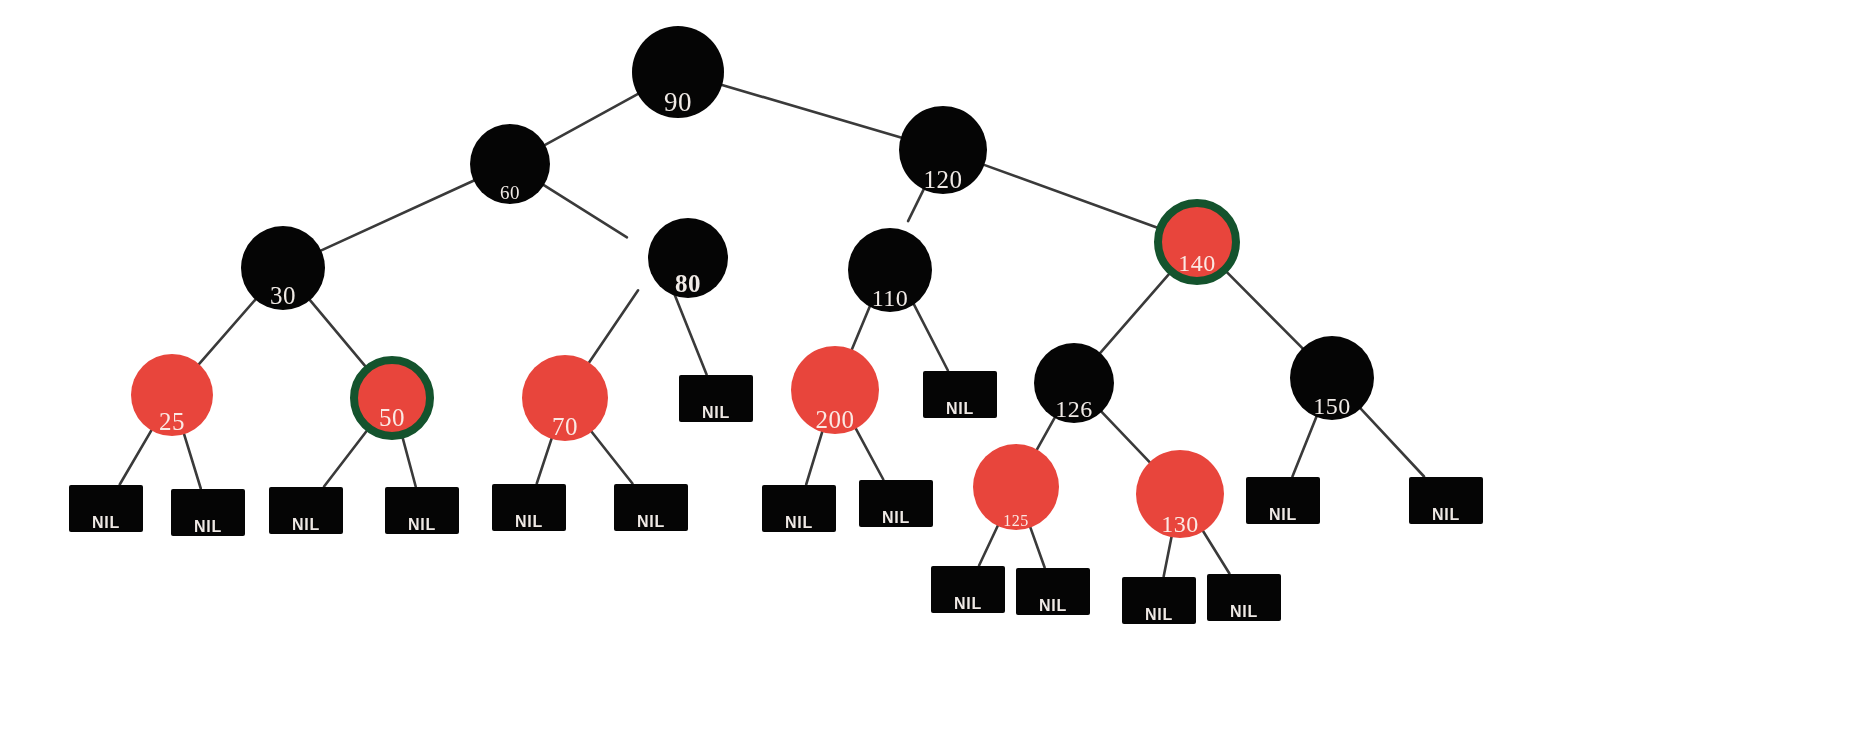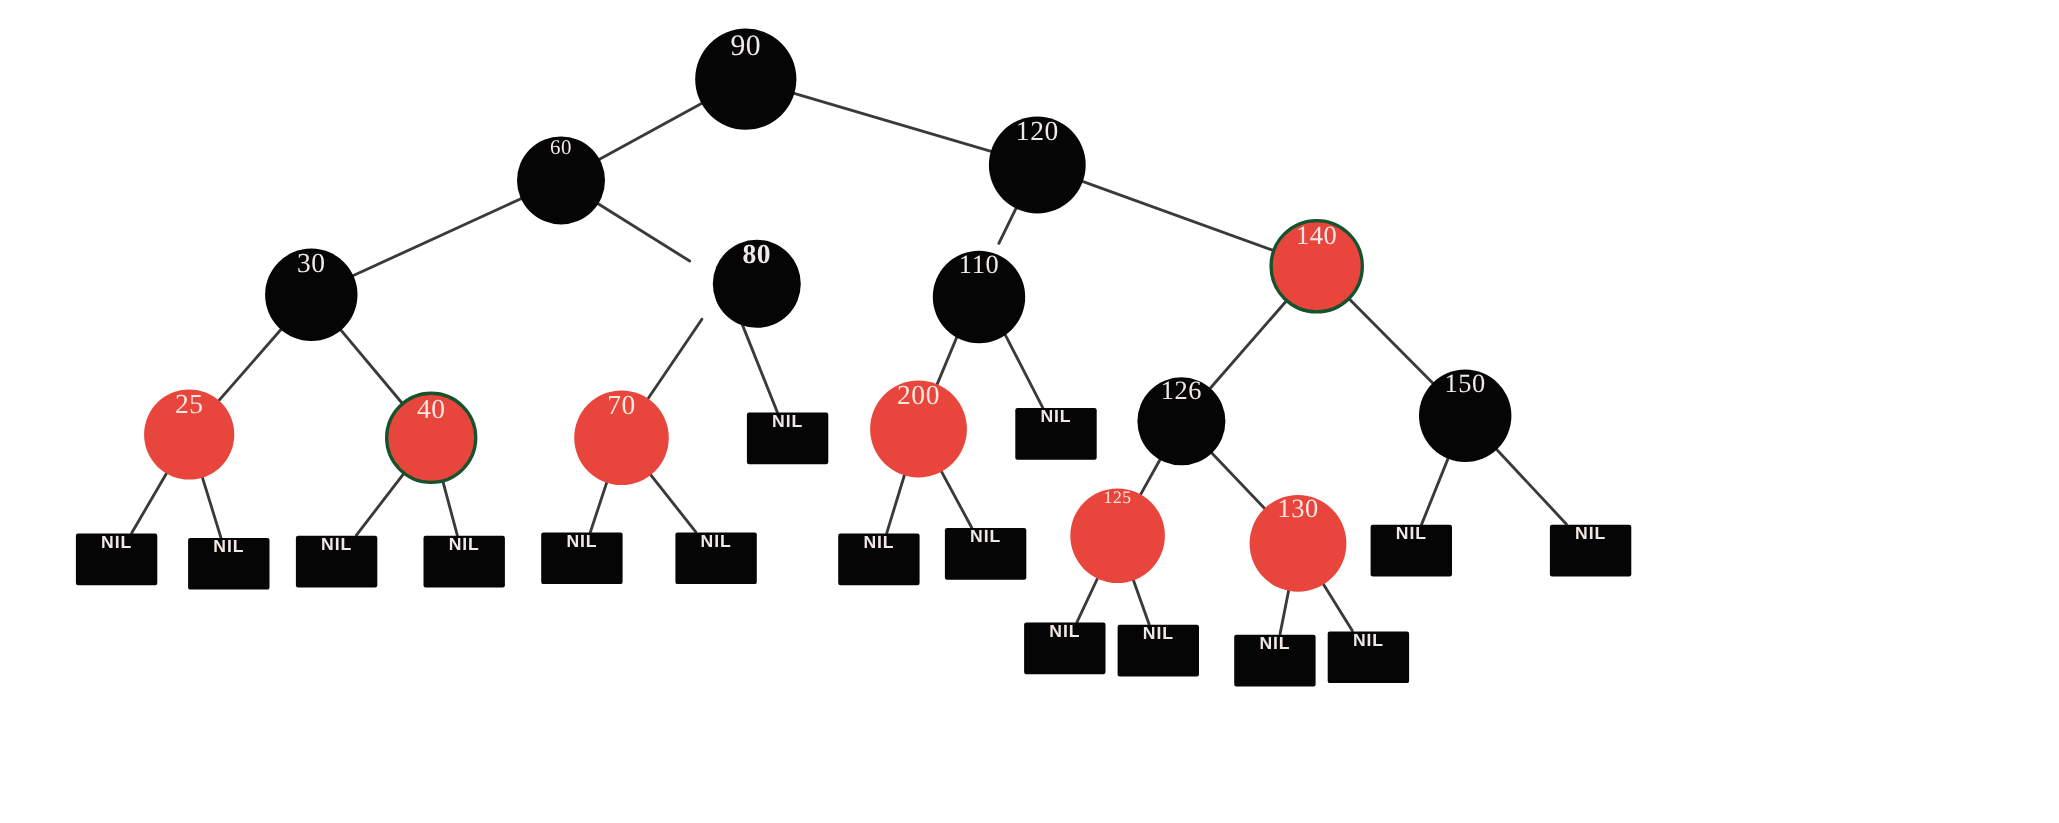--- a/index.html
+++ b/index.html
@@ -19,40 +19,40 @@
     position: absolute;
     left: 0;
     top: 0;
     width: 1872px;
     height: 748px;
     pointer-events: none;
   }
   .node {
     position: absolute;
     display: flex;
-    align-items: flex-start;
+    align-items: flex-end;
     justify-content: center;
     box-sizing: border-box;
     color: #f2ebe6;
     letter-spacing: 0.5px;
     user-select: none;
   }
   .node.circle {
     border-radius: 50%;
   }
   .node.black {
     background: #050505;
     color: #f0eae6;
   }
   .node.red {
     background: #e8453c;
     color: #fbe9e4;
   }
   .node.red.bordered {
-    border: 3px solid #14532d;
+    border: 8px solid #14532d;
   }
   .node.nil {
     background: #050505;
     color: #efe9e5;
     border-radius: 2px;
     font-family: "Liberation Sans", "DejaVu Sans", sans-serif;
     font-weight: 600;
     letter-spacing: 0.8px;
   }
 </style>
@@ -111,21 +111,21 @@
       <div class="node circle black" style="left: 848px; top: 228px; width: 84px; height: 84px; font-size: 24px;">
         <span>110</span>
       </div>
       <div class="node circle red bordered" style="left: 1154px; top: 199px; width: 86px; height: 86px; font-size: 24px;">
         <span>140</span>
       </div>
       <div class="node circle red" style="left: 131px; top: 354px; width: 82px; height: 82px; font-size: 25px;">
         <span>25</span>
       </div>
       <div class="node circle red bordered" style="left: 350px; top: 356px; width: 84px; height: 84px; font-size: 25px;">
-        <span>40</span>
+        <span>50</span>
       </div>
       <div class="node circle red" style="left: 522px; top: 355px; width: 86px; height: 86px; font-size: 25px;">
         <span>70</span>
       </div>
       <div class="node circle red" style="left: 791px; top: 346px; width: 88px; height: 88px; font-size: 25px;">
         <span>200</span>
       </div>
       <div class="node circle black" style="left: 1034px; top: 343px; width: 80px; height: 80px; font-size: 24px;">
         <span>126</span>
       </div>

